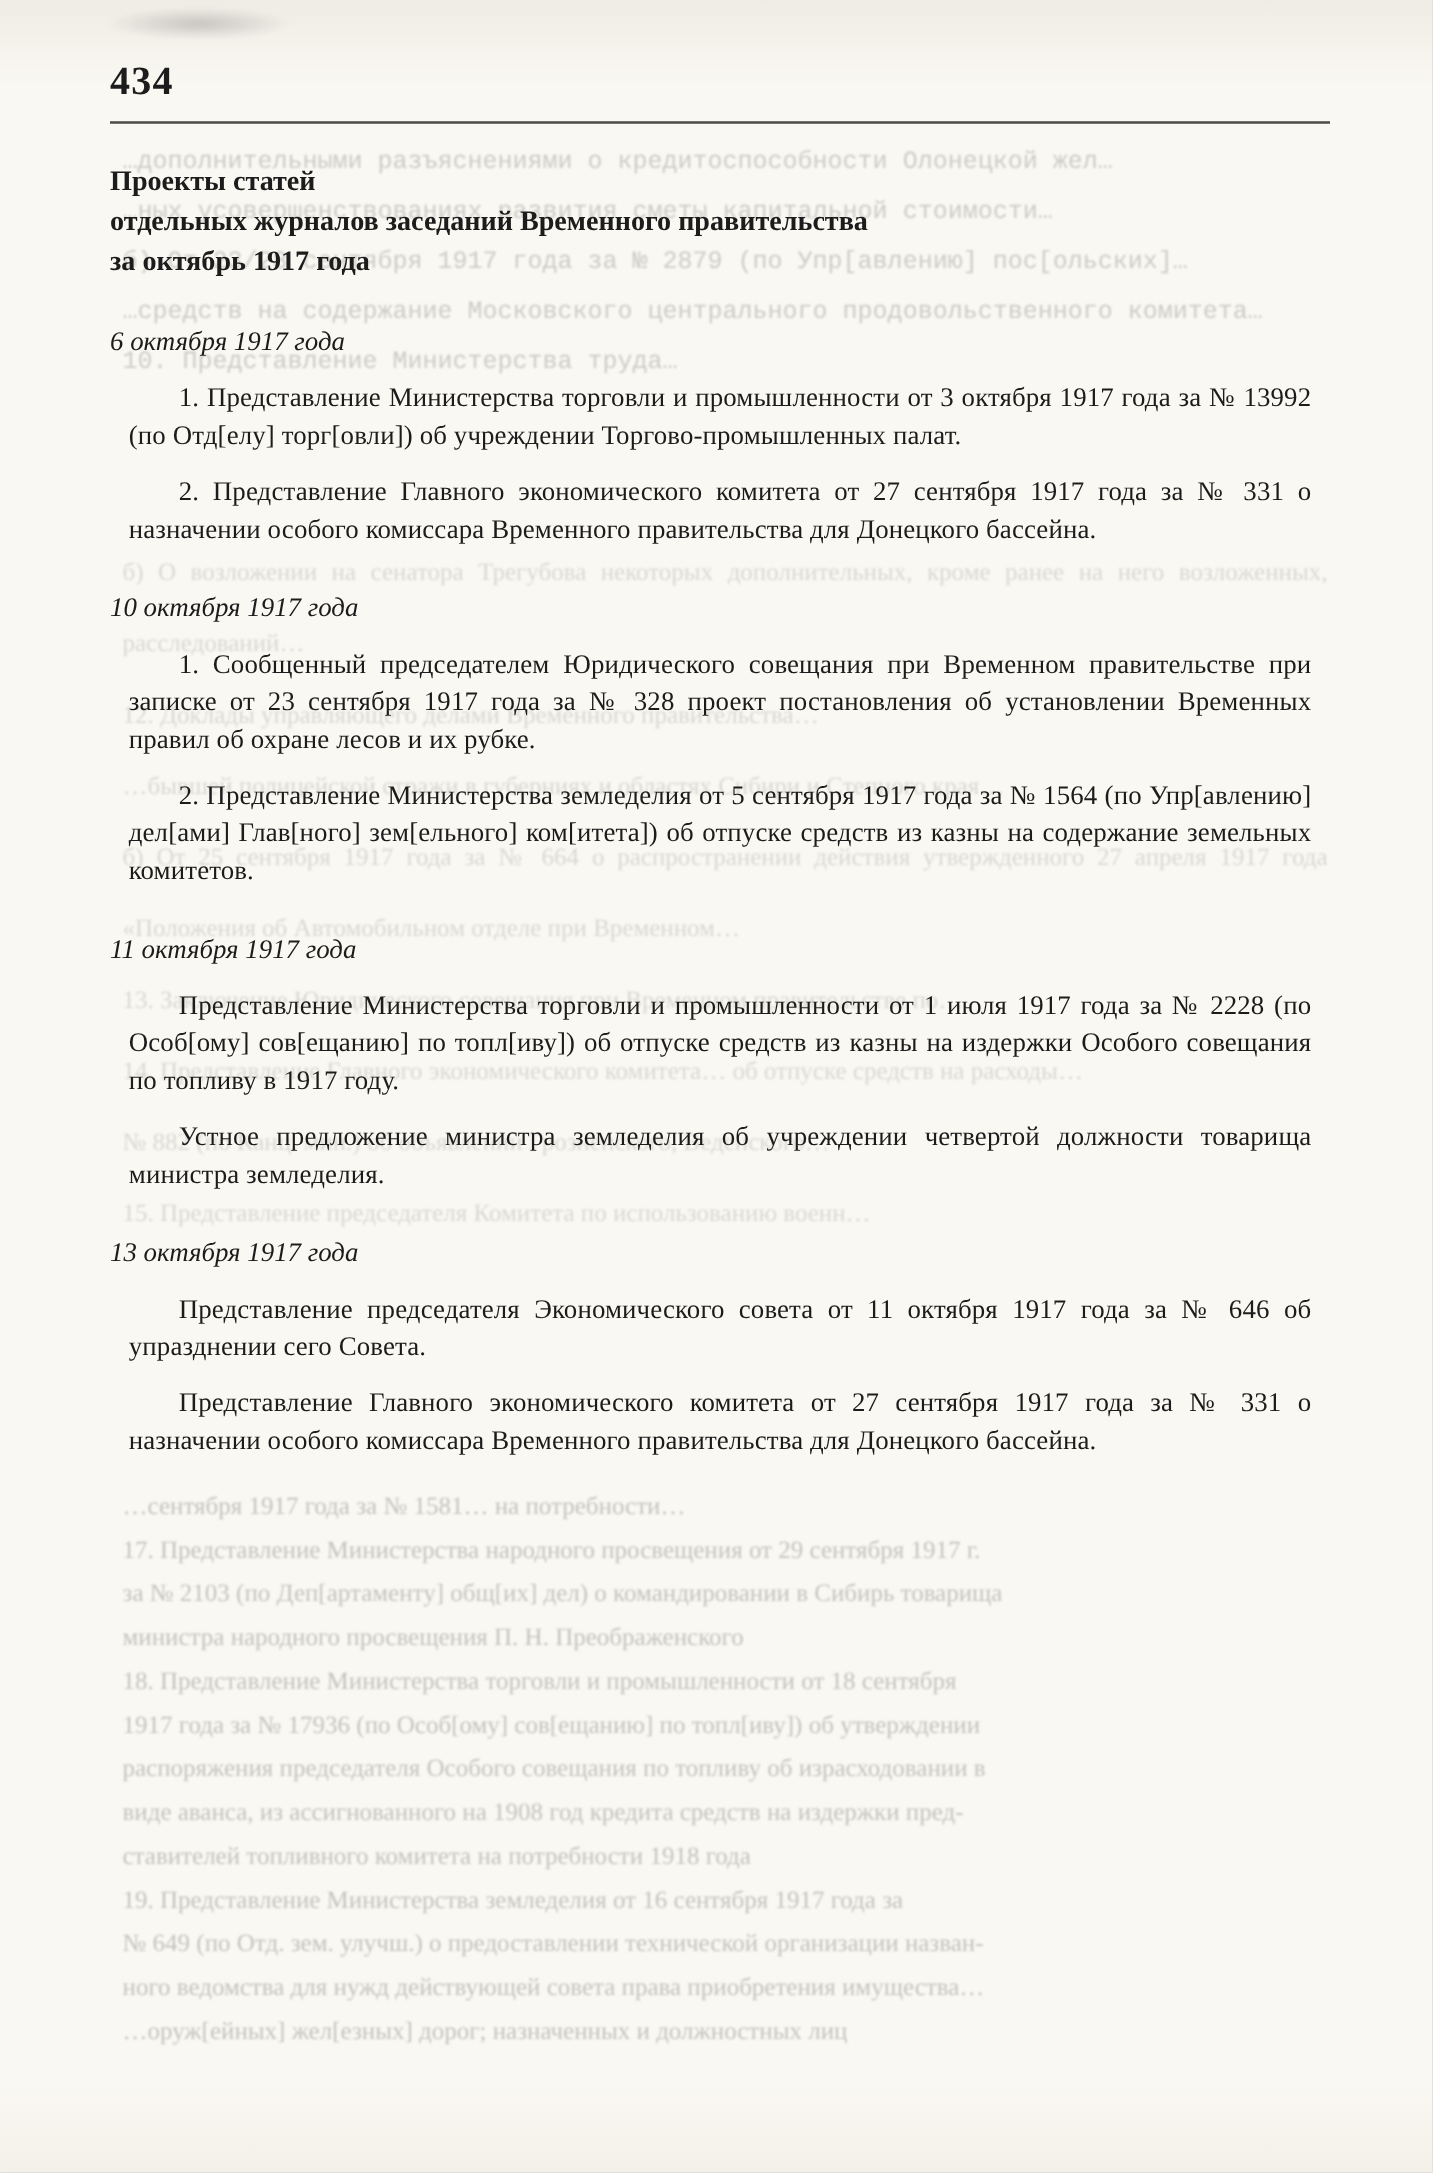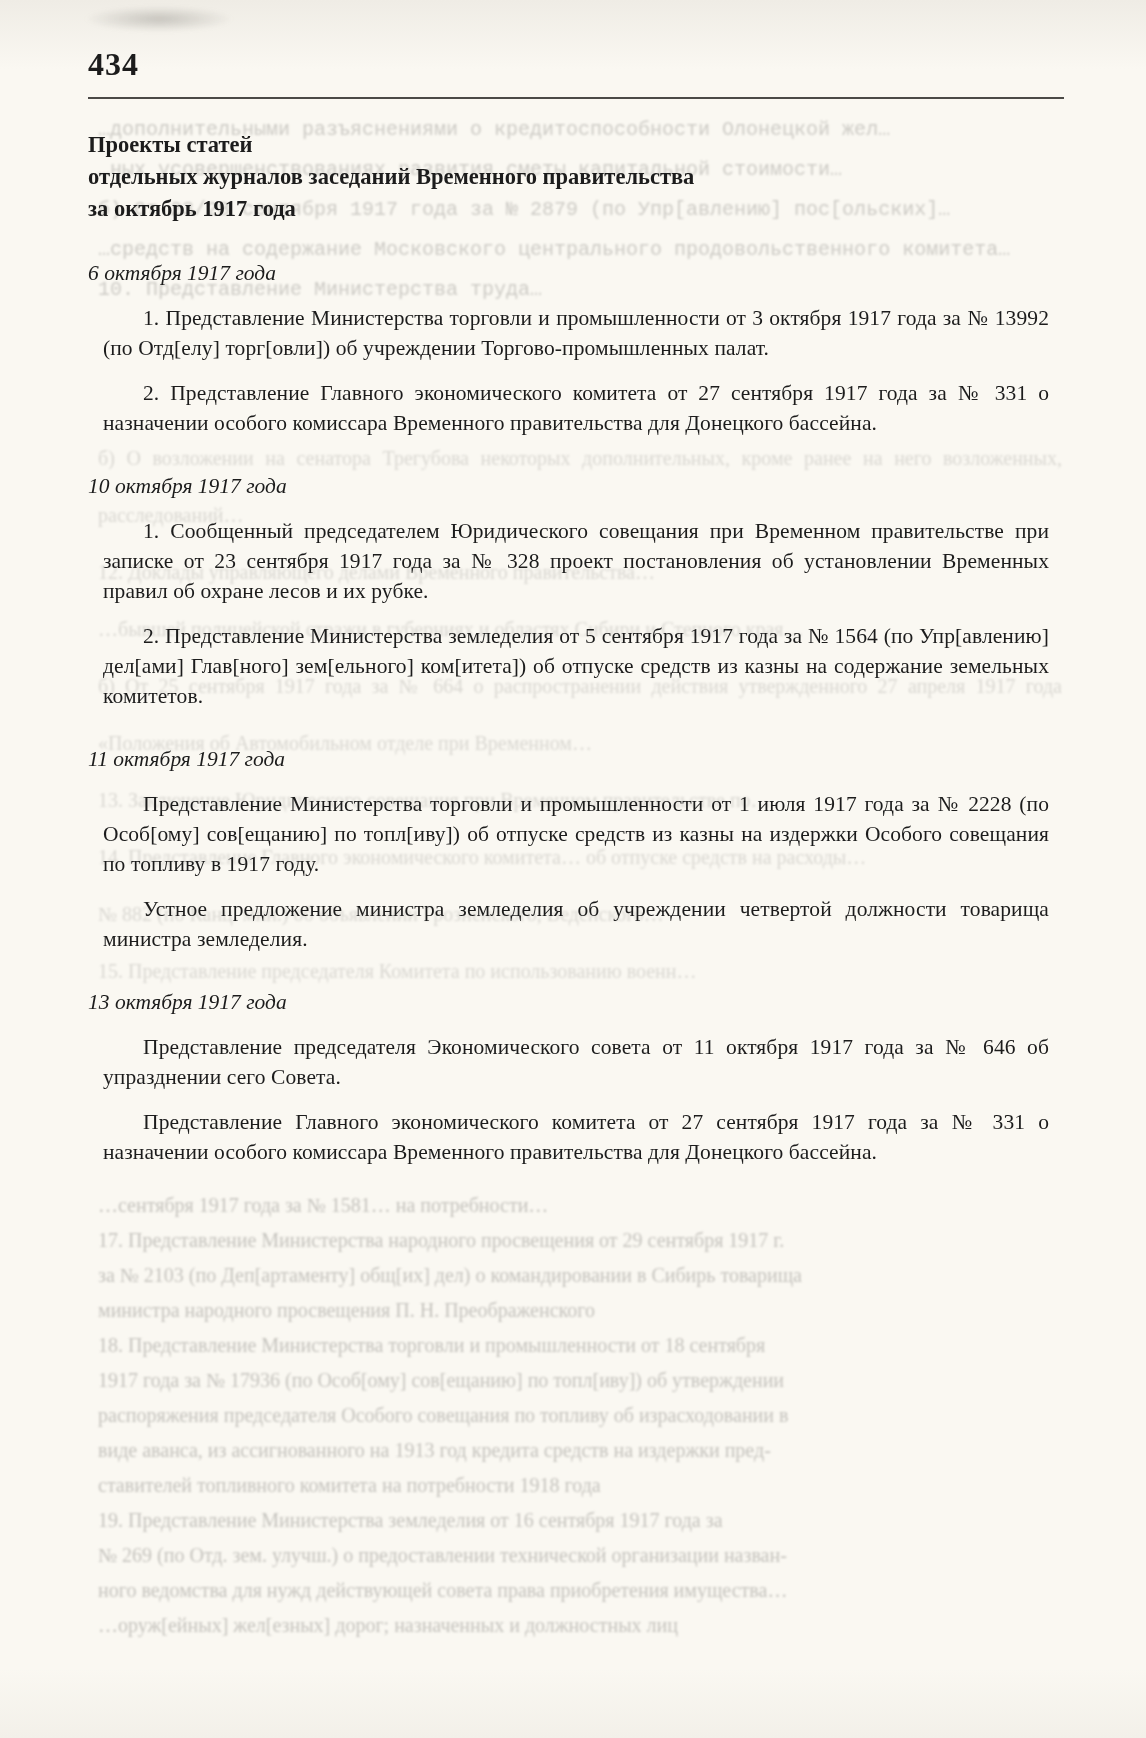--- a/index.html
+++ b/index.html
@@ -83,24 +83,24 @@
         <div class="bt-line">15. Представление председателя Комитета по использованию военн…</div>
       </div>
     <div class="bt-group bt-g2">
         <div class="bt-line">…сентября 1917 года за № 1581… на потребности…</div>
         <div class="bt-line">17. Представление Министерства народного просвещения от 29 сентября 1917 г.</div>
         <div class="bt-line">за № 2103 (по Деп[артаменту] общ[их] дел) о командировании в Сибирь товарища</div>
         <div class="bt-line">министра народного просвещения П. Н. Преображенского</div>
         <div class="bt-line">18. Представление Министерства торговли и промышленности от 18 сентября</div>
         <div class="bt-line">1917 года за № 17936 (по Особ[ому] сов[ещанию] по топл[иву]) об утверждении</div>
         <div class="bt-line">распоряжения председателя Особого совещания по топливу об израсходовании в</div>
-        <div class="bt-line">виде аванса, из ассигнованного на 1913 год кредита средств на издержки пред-</div>
+        <div class="bt-line">виде аванса, из ассигнованного на 1908 год кредита средств на издержки пред-</div>
         <div class="bt-line">ставителей топливного комитета на потребности 1918 года</div>
         <div class="bt-line">19. Представление Министерства земледелия от 16 сентября 1917 года за</div>
-        <div class="bt-line">№ 269 (по Отд. зем. улучш.) о предоставлении технической организации назван-</div>
+        <div class="bt-line">№ 649 (по Отд. зем. улучш.) о предоставлении технической организации назван-</div>
         <div class="bt-line">ного ведомства для нужд действующей совета права приобретения имущества…</div>
         <div class="bt-line">…оруж[ейных] жел[езных] дорог; назначенных и должностных лиц</div>
       </div>
   </div>
 
   <div class="content">
 
     <span class="page-num">434</span>
     <hr class="rule">
 

